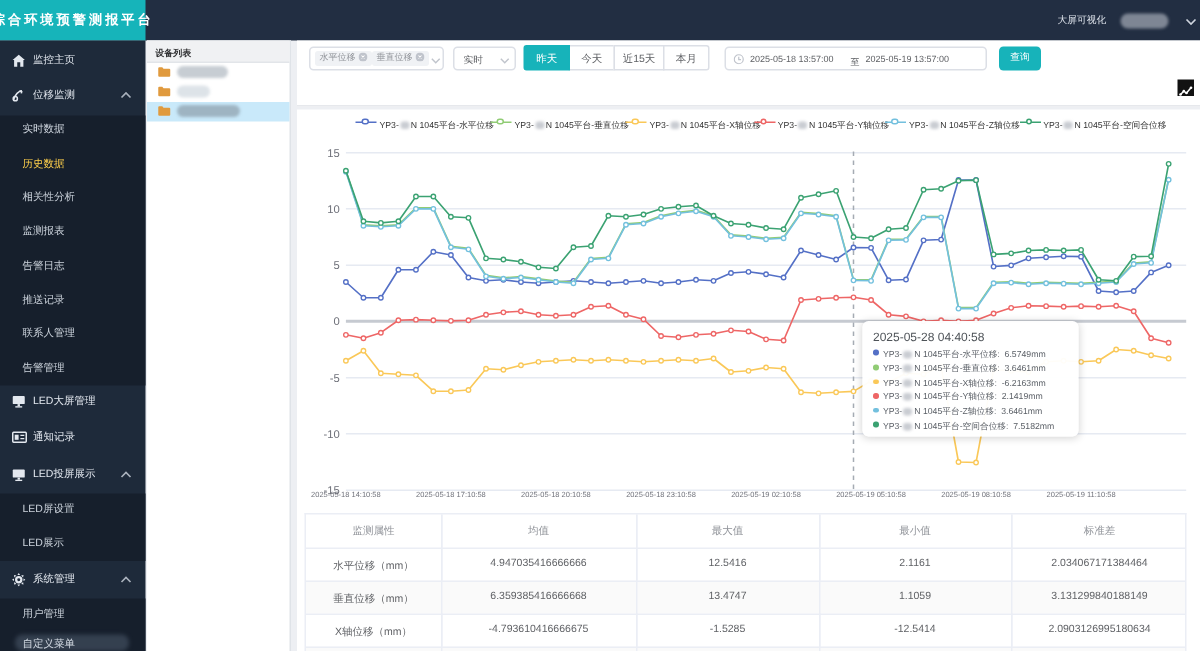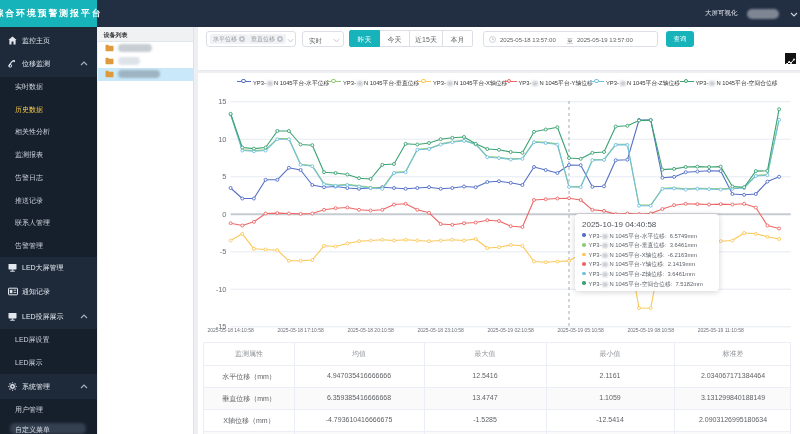--- a/index.html
+++ b/index.html
@@ -406,21 +406,21 @@
 </div>
 <div style="position:absolute;left:468.5px;top:4px;width:28px;height:16px;background:#17b3ba;border-radius:3px;color:#fff;font-size:6.5px;line-height:16px;text-align:center">查询</div>
 </div>
 <div style="position:absolute;left:237px;top:77.5px;height:9px;font-size:5.8px;color:#333;white-space:nowrap"><span style="display:inline-block;position:relative;width:14px;height:8px;margin-right:2px;vertical-align:-1px"><span style="position:absolute;left:0;top:3.4px;width:14px;height:1.4px;background:#5470c6"></span><span style="position:absolute;left:4px;top:1px;width:4.5px;height:4.5px;border:1.1px solid #5470c6;border-radius:50%;background:#fff;box-sizing:border-box"></span></span>YP3-<span style="display:inline-block;width:6px;height:5px;background:#c9ccd2;border-radius:2px;filter:blur(1px);margin:0 1px;vertical-align:-1px"></span>N 1045平台-水平位移</div>
 <div style="position:absolute;left:327px;top:77.5px;height:9px;font-size:5.8px;color:#333;white-space:nowrap"><span style="display:inline-block;position:relative;width:14px;height:8px;margin-right:2px;vertical-align:-1px"><span style="position:absolute;left:0;top:3.4px;width:14px;height:1.4px;background:#91cc75"></span><span style="position:absolute;left:4px;top:1px;width:4.5px;height:4.5px;border:1.1px solid #91cc75;border-radius:50%;background:#fff;box-sizing:border-box"></span></span>YP3-<span style="display:inline-block;width:6px;height:5px;background:#c9ccd2;border-radius:2px;filter:blur(1px);margin:0 1px;vertical-align:-1px"></span>N 1045平台-垂直位移</div>
 <div style="position:absolute;left:417px;top:77.5px;height:9px;font-size:5.8px;color:#333;white-space:nowrap"><span style="display:inline-block;position:relative;width:14px;height:8px;margin-right:2px;vertical-align:-1px"><span style="position:absolute;left:0;top:3.4px;width:14px;height:1.4px;background:#fac858"></span><span style="position:absolute;left:4px;top:1px;width:4.5px;height:4.5px;border:1.1px solid #fac858;border-radius:50%;background:#fff;box-sizing:border-box"></span></span>YP3-<span style="display:inline-block;width:6px;height:5px;background:#c9ccd2;border-radius:2px;filter:blur(1px);margin:0 1px;vertical-align:-1px"></span>N 1045平台-X轴位移</div>
 <div style="position:absolute;left:502.5px;top:77.5px;height:9px;font-size:5.8px;color:#333;white-space:nowrap"><span style="display:inline-block;position:relative;width:14px;height:8px;margin-right:2px;vertical-align:-1px"><span style="position:absolute;left:0;top:3.4px;width:14px;height:1.4px;background:#ee6666"></span><span style="position:absolute;left:4px;top:1px;width:4.5px;height:4.5px;border:1.1px solid #ee6666;border-radius:50%;background:#fff;box-sizing:border-box"></span></span>YP3-<span style="display:inline-block;width:6px;height:5px;background:#c9ccd2;border-radius:2px;filter:blur(1px);margin:0 1px;vertical-align:-1px"></span>N 1045平台-Y轴位移</div>
 <div style="position:absolute;left:590px;top:77.5px;height:9px;font-size:5.8px;color:#333;white-space:nowrap"><span style="display:inline-block;position:relative;width:14px;height:8px;margin-right:2px;vertical-align:-1px"><span style="position:absolute;left:0;top:3.4px;width:14px;height:1.4px;background:#73c0de"></span><span style="position:absolute;left:4px;top:1px;width:4.5px;height:4.5px;border:1.1px solid #73c0de;border-radius:50%;background:#fff;box-sizing:border-box"></span></span>YP3-<span style="display:inline-block;width:6px;height:5px;background:#c9ccd2;border-radius:2px;filter:blur(1px);margin:0 1px;vertical-align:-1px"></span>N 1045平台-Z轴位移</div>
 <div style="position:absolute;left:679.5px;top:77.5px;height:9px;font-size:5.8px;color:#333;white-space:nowrap"><span style="display:inline-block;position:relative;width:14px;height:8px;margin-right:2px;vertical-align:-1px"><span style="position:absolute;left:0;top:3.4px;width:14px;height:1.4px;background:#3ba272"></span><span style="position:absolute;left:4px;top:1px;width:4.5px;height:4.5px;border:1.1px solid #3ba272;border-radius:50%;background:#fff;box-sizing:border-box"></span></span>YP3-<span style="display:inline-block;width:6px;height:5px;background:#c9ccd2;border-radius:2px;filter:blur(1px);margin:0 1px;vertical-align:-1px"></span>N 1045平台-空间合位移</div>
 <div style="position:absolute;left:575px;top:214px;width:144px;height:77px;background:rgba(255,255,255,.96);border-radius:4px;box-shadow:0 1px 6px rgba(0,0,0,.18);z-index:5">
-<div style="position:absolute;left:7px;top:6px;font-size:8px;color:#4e5358">2025-10-19 04:40:58</div>
+<div style="position:absolute;left:7px;top:6px;font-size:8px;color:#4e5358">2025-05-28 04:40:58</div>
 <div style="position:absolute;left:7px;top:17.5px;font-size:5.8px;color:#5a5f66;white-space:nowrap"><span style="display:inline-block;width:3.6px;height:3.6px;border-radius:50%;background:#5470c6;margin-right:3px;vertical-align:0.5px"></span>YP3-<span style="display:inline-block;width:6px;height:5px;background:#c9ccd2;border-radius:2px;filter:blur(1px);margin:0 1px;vertical-align:-1px"></span>N 1045平台-水平位移:&nbsp; 6.5749mm</div>
 <div style="position:absolute;left:7px;top:27.1px;font-size:5.8px;color:#5a5f66;white-space:nowrap"><span style="display:inline-block;width:3.6px;height:3.6px;border-radius:50%;background:#91cc75;margin-right:3px;vertical-align:0.5px"></span>YP3-<span style="display:inline-block;width:6px;height:5px;background:#c9ccd2;border-radius:2px;filter:blur(1px);margin:0 1px;vertical-align:-1px"></span>N 1045平台-垂直位移:&nbsp; 3.6461mm</div>
 <div style="position:absolute;left:7px;top:36.7px;font-size:5.8px;color:#5a5f66;white-space:nowrap"><span style="display:inline-block;width:3.6px;height:3.6px;border-radius:50%;background:#fac858;margin-right:3px;vertical-align:0.5px"></span>YP3-<span style="display:inline-block;width:6px;height:5px;background:#c9ccd2;border-radius:2px;filter:blur(1px);margin:0 1px;vertical-align:-1px"></span>N 1045平台-X轴位移:&nbsp; -6.2163mm</div>
 <div style="position:absolute;left:7px;top:46.300000000000004px;font-size:5.8px;color:#5a5f66;white-space:nowrap"><span style="display:inline-block;width:3.6px;height:3.6px;border-radius:50%;background:#ee6666;margin-right:3px;vertical-align:0.5px"></span>YP3-<span style="display:inline-block;width:6px;height:5px;background:#c9ccd2;border-radius:2px;filter:blur(1px);margin:0 1px;vertical-align:-1px"></span>N 1045平台-Y轴位移:&nbsp; 2.1419mm</div>
 <div style="position:absolute;left:7px;top:55.900000000000006px;font-size:5.8px;color:#5a5f66;white-space:nowrap"><span style="display:inline-block;width:3.6px;height:3.6px;border-radius:50%;background:#73c0de;margin-right:3px;vertical-align:0.5px"></span>YP3-<span style="display:inline-block;width:6px;height:5px;background:#c9ccd2;border-radius:2px;filter:blur(1px);margin:0 1px;vertical-align:-1px"></span>N 1045平台-Z轴位移:&nbsp; 3.6461mm</div>
 <div style="position:absolute;left:7px;top:65.5px;font-size:5.8px;color:#5a5f66;white-space:nowrap"><span style="display:inline-block;width:3.6px;height:3.6px;border-radius:50%;background:#3ba272;margin-right:3px;vertical-align:0.5px"></span>YP3-<span style="display:inline-block;width:6px;height:5px;background:#c9ccd2;border-radius:2px;filter:blur(1px);margin:0 1px;vertical-align:-1px"></span>N 1045平台-空间合位移:&nbsp; 7.5182mm</div>
 </div>
 <div style="position:absolute;left:203px;top:341.5px;width:588px;height:92.5px;border:1px solid #ebeef5;border-bottom:none;box-sizing:border-box;background:#fff;z-index:2">
 <div style="position:absolute;left:90px;top:0;width:1px;height:100%;background:#ebeef5"></div>
 <div style="position:absolute;left:220px;top:0;width:1px;height:100%;background:#ebeef5"></div>

